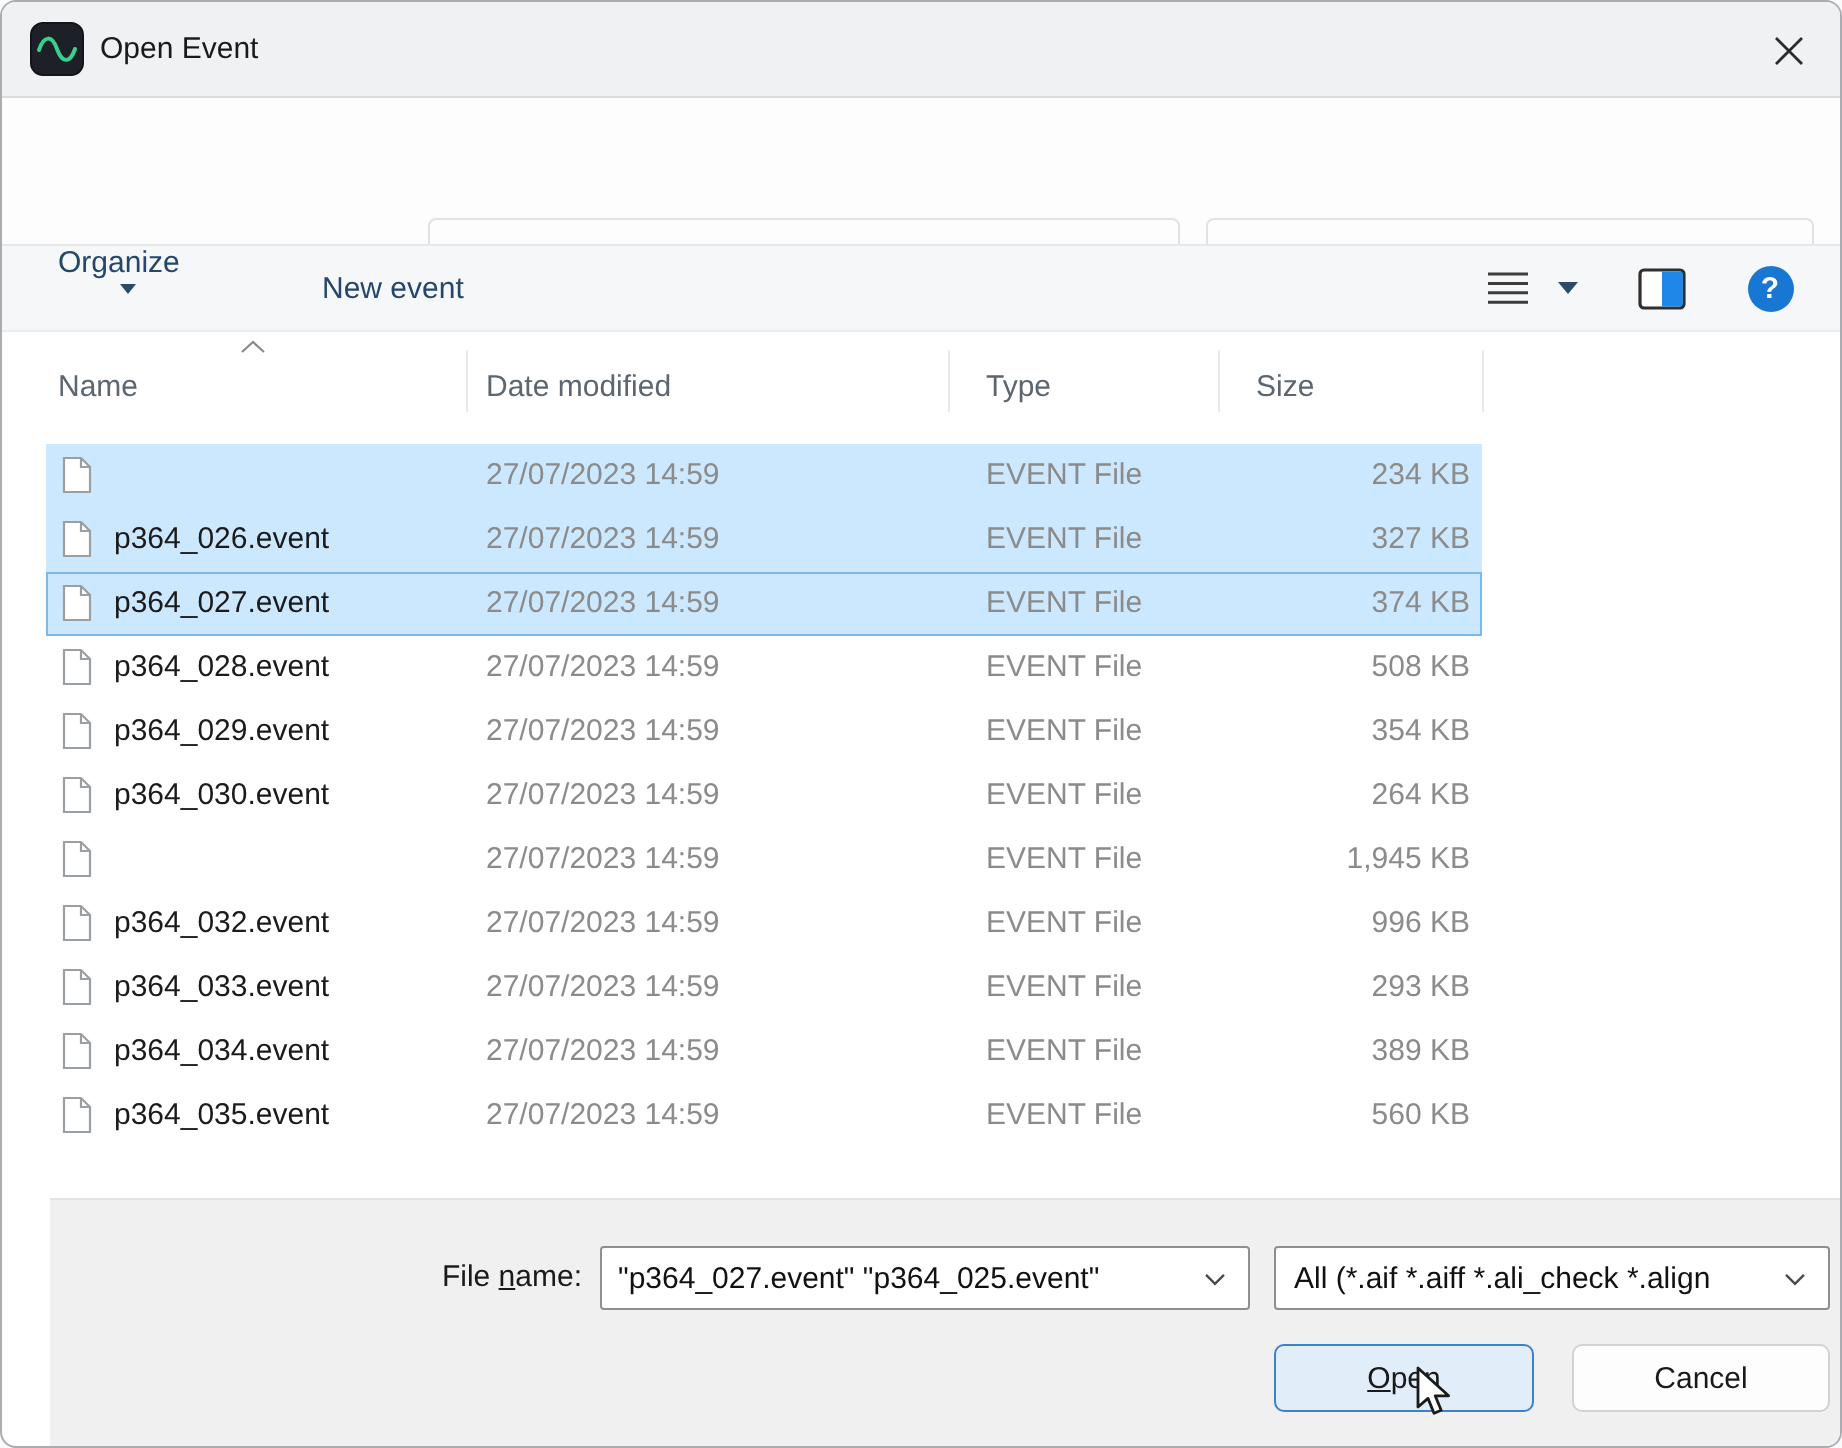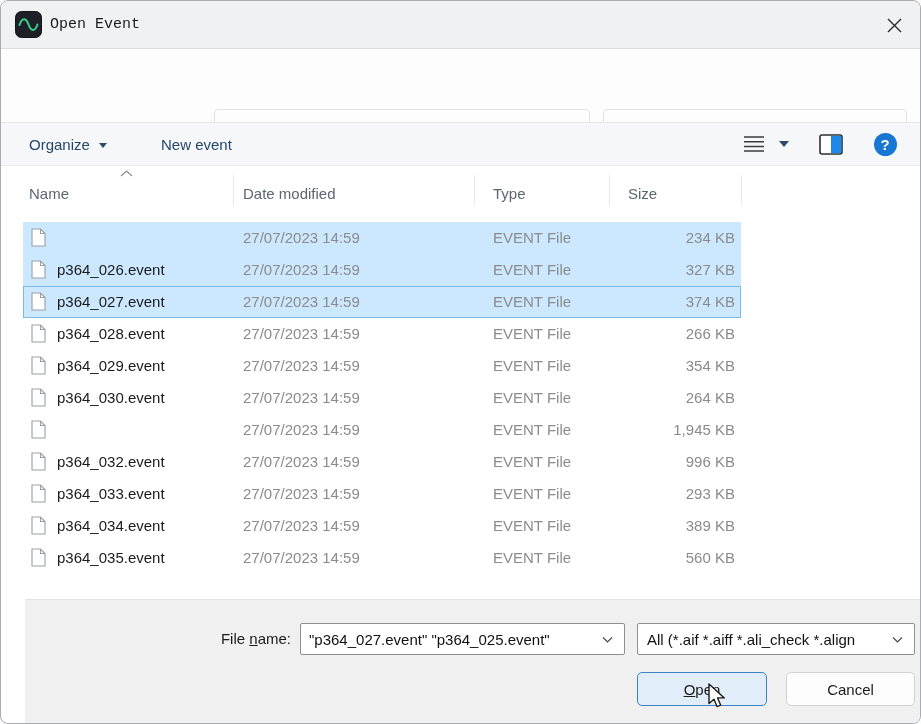--- a/index.html
+++ b/index.html
@@ -4,21 +4,21 @@
 <style>
   * { margin:0; padding:0; box-sizing:border-box; }
   html,body { width:921px; height:724px; background:#fafafa; font-family:"Liberation Sans", sans-serif; }
   .window {
     position:absolute; left:0; top:0; width:921px; height:724px;
     background:#ffffff; border:1px solid #a9adb1; border-radius:8px; overflow:hidden;
   }
   
   .titlebar { position:absolute; left:0; top:0; width:100%; height:48px; background:#f0f1f2; border-bottom:1px solid #dcdcdc; }
   .app-icon { position:absolute; left:14px; top:10px; width:27px; height:27px; }
-  .title { position:absolute; left:49px; top:0; height:48px; line-height:48px; font-size:15px; color:#1a1a1a;font-family:Liberation Mono, monospace; }
+  .title { position:absolute; left:49px; top:0; height:48px; line-height:48px; font-size:15px; color:#1a1a1a; }
   .close-btn { position:absolute; right:8px; top:6px; width:36px; height:36px; display:flex; align-items:center; justify-content:center; cursor:default; }
   
   .navbar { position:absolute; left:0; top:48px; width:100%; height:73px; background:#fdfdfd; }
   .nav-btn { position:absolute; top:69px; width:28px; height:28px; display:flex; align-items:center; justify-content:center; }
   .addressbar { position:absolute; left:213px; top:60px; width:376px; height:46px; background:#fdfdfd; border:1px solid #e2e2e2; border-radius:4px; display:flex; align-items:center; padding:0 12px; }
   .crumb { font-size:15px; color:#1a1a1a; padding:0 4px; white-space:nowrap; }
   .crumb-sep { display:flex; align-items:center; padding:0 6px; }
   .addr-spacer { flex:1; }
   .searchbox { position:absolute; left:602px; top:60px; width:304px; height:46px; background:#fdfdfd; border:1px solid #e2e2e2; border-radius:4px; display:flex; align-items:center; padding:0 16px; }
   .searchbox input { flex:1; border:none; outline:none; background:transparent; font-family:"Liberation Sans", sans-serif; font-size:15px; color:#3a3a3a; }
@@ -130,21 +130,21 @@
     <div class="searchbox">
       <input type="text" placeholder="Search Events" style="">
       <svg width="18" height="18" viewBox="0 0 18 18">
         <circle cx="7.5" cy="7.5" r="5" fill="none" stroke="#5f5f5f" stroke-width="1.6"></circle>
         <path d="M11.3 11.3 L16 16" stroke="#5f5f5f" stroke-width="1.6"></path>
       </svg>
     </div>
   </div>
 
   <div class="toolbar">
-    <div class="tool-item" style="left:28px;">
+    <div class="tool-item" style="left:28px;flex-direction:column;">
       <span>Organize</span>
       <span class="caret-down" style="border-top-width:5px;border-left-width:4px;border-right-width:4px;"></span>
     </div>
     <div class="tool-item" style="left:160px;">
       <span>New event</span>
     </div>
     <div class="tool-icon" style="left:738px;width:30px;">
       <svg width="22" height="18" viewBox="0 0 22 18">
         <path d="M1 2 H21 M1 6.7 H21 M1 11.4 H21 M1 16.1 H21" stroke="#3c3c3c" stroke-width="1.5"></path>
       </svg>
@@ -211,21 +211,21 @@
     </div>
 
     <div class="row">
       <svg class="c-icon" width="15" height="19" viewBox="0 0 15 19">
         <path d="M1 1 H9.5 L14 5.5 V18 H1 Z" fill="#ffffff" stroke="#9a9fa4" stroke-width="1.1"></path>
         <path d="M9.5 1 V5.5 H14" fill="none" stroke="#9a9fa4" stroke-width="1.1"></path>
       </svg>
       <span class="c-name">p364_028.event</span>
       <span class="c-date">27/07/2023 14:59</span>
       <span class="c-type">EVENT File</span>
-      <span class="c-size">266 KB</span>
+      <span class="c-size">508 KB</span>
     </div>
 
     <div class="row">
       <svg class="c-icon" width="15" height="19" viewBox="0 0 15 19">
         <path d="M1 1 H9.5 L14 5.5 V18 H1 Z" fill="#ffffff" stroke="#9a9fa4" stroke-width="1.1"></path>
         <path d="M9.5 1 V5.5 H14" fill="none" stroke="#9a9fa4" stroke-width="1.1"></path>
       </svg>
       <span class="c-name">p364_029.event</span>
       <span class="c-date">27/07/2023 14:59</span>
       <span class="c-type">EVENT File</span>

